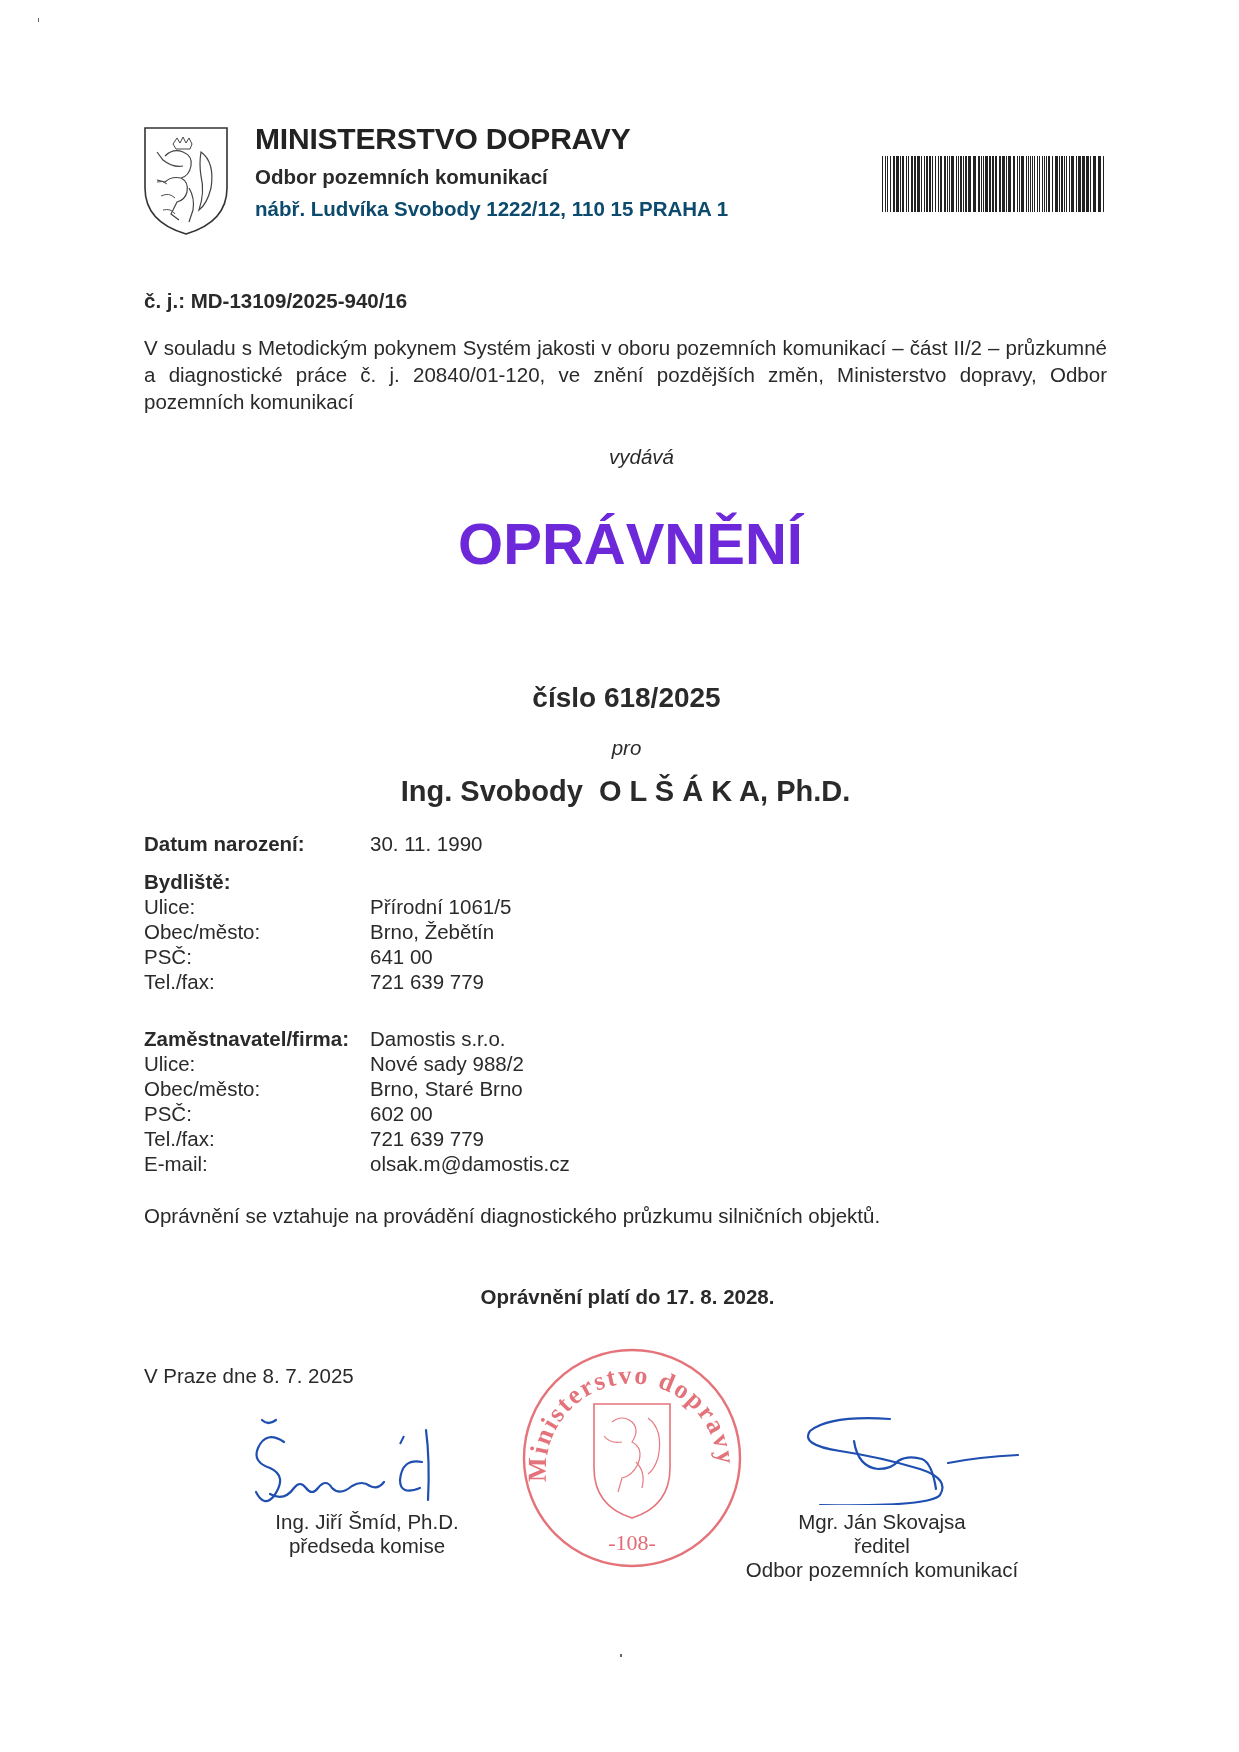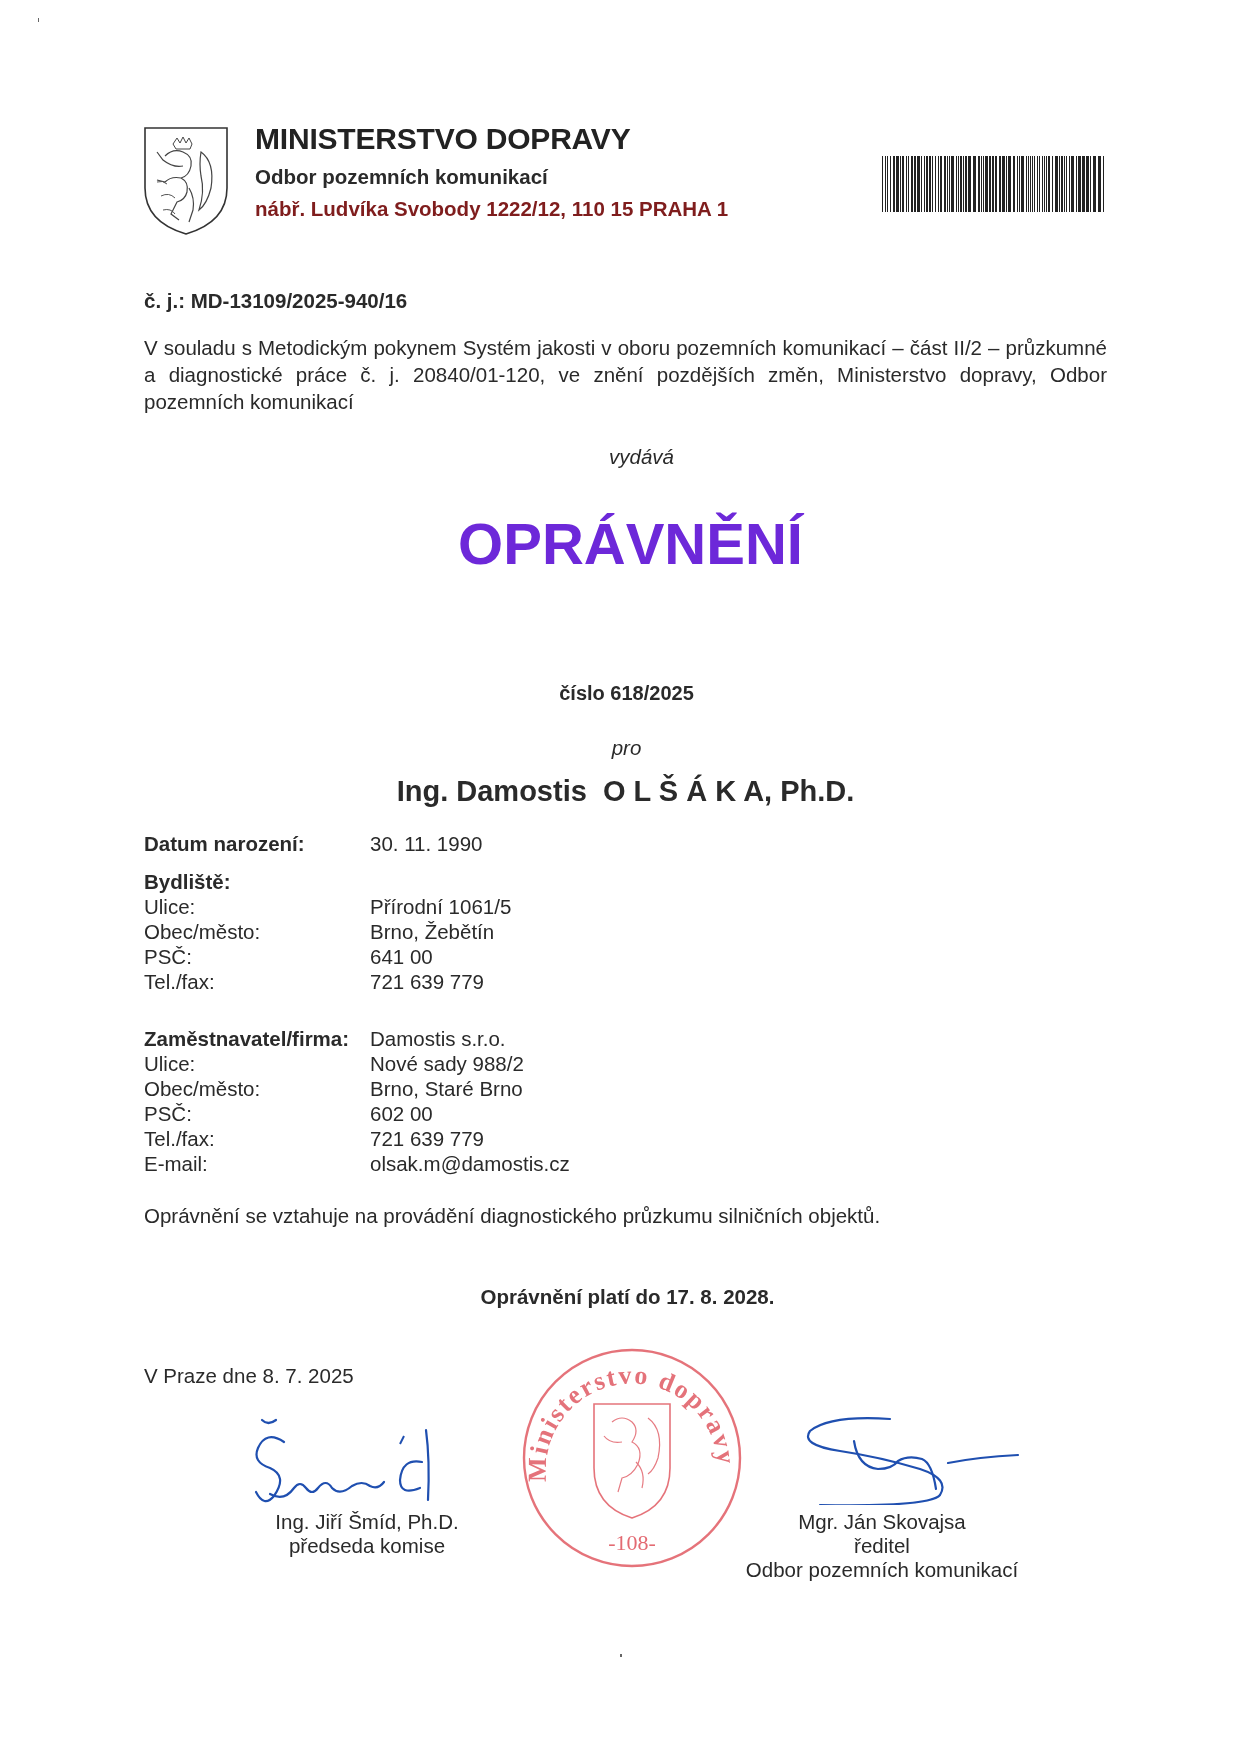--- a/index.html
+++ b/index.html
@@ -1,32 +1,32 @@
 <!DOCTYPE html>
 <html><head>
 <meta charset="utf-8">
 <style>
   html, body { margin:0; padding:0; background:#ffffff; }
   body { width:1239px; height:1752px; position:relative; overflow:hidden; color:#2a2a2a;
          font-family:"Liberation Sans", "DejaVu Sans", sans-serif; }
   .abs { position:absolute; white-space:nowrap; }
   .hdr-title { left:255px; top:122px; font-size:30px; font-weight:bold; letter-spacing:-0.2px; color:#222; }
   .hdr-sub { left:255px; top:165px; font-size:20.5px; font-weight:bold; color:#2a2a2a; }
-  .hdr-addr { left:255px; top:197px; font-size:20.5px; font-weight:bold; color:#7f1d1d; }
+  .hdr-addr { left:255px; top:197px; font-size:20.5px; font-weight:bold; color:#0c4a6e; }
   .coat { left:143px; top:126px; width:86px; height:110px; }
   .barcode { left:882px; top:156px; width:224px; height:56px; }
   .ref { left:144px; top:289px; font-size:20.5px; font-weight:bold; }
   .para { left:144px; top:334px; width:963px; font-size:20.5px; line-height:27px; white-space:normal; text-align:justify; text-align-last:left; }
   .center { left:0; width:1239px; text-align:center; }
   .vydava { top:445px; font-size:20.5px; font-style:italic; padding-left:12px; }
   .vydava span { position:relative; left:10px; }
   .title { top:510px; font-size:58px; font-weight:bold; color:#6d28d9; }
   .title span { position:relative; left:11px; }
   .subtitle { top:602px; font-size:21px; font-weight:bold; line-height:30px; white-space:normal; }
-  .cislo { top:682px; font-size:20px; font-weight:bold; }
+  .cislo { top:682px; font-size:28px; font-weight:bold; }
   .cislo span { position:relative; left:7px; }
   .pro { top:736px; font-size:20.5px; font-style:italic; }
   .pro span { position:relative; left:7px; }
   .person { top:775px; font-size:29px; font-weight:bold; }
   .person span { position:relative; left:6px; }
   .lbl { left:144px; font-size:20.5px; }
   .lbl.b { font-weight:bold; }
   .val { left:370px; font-size:20.5px; }
   .scope { left:144px; top:1204px; font-size:20.5px; }
   .valid { top:1285px; font-size:20.5px; font-weight:bold; }
@@ -137,21 +137,21 @@
 
 <div class="abs ref">č. j.: MD-13109/2025-940/16</div>
 <div class="abs para">V souladu s Metodickým pokynem Systém jakosti v oboru pozemních komunikací – část II/2 – průzkumné a diagnostické práce č. j. 20840/01-120, ve znění pozdějších změn, Ministerstvo dopravy, Odbor pozemních komunikací</div>
 
 <div class="abs center vydava"><span>vydává</span></div>
 <div class="abs center title"><span>OPRÁVNĚNÍ</span></div>
 <div class="abs center subtitle">
 </div>
 <div class="abs center cislo"><span>číslo 618/2025</span></div>
 <div class="abs center pro"><span>pro</span></div>
-<div class="abs center person"><span style="white-space:pre">Ing. Damostis  O L Š Á K A, Ph.D.</span></div>
+<div class="abs center person"><span style="white-space:pre">Ing. Svobody  O L Š Á K A, Ph.D.</span></div>
 
 <div class="abs lbl b" style="top:832px">Datum narození:</div>
 <div class="abs val" style="top:832px">30. 11. 1990</div>
 
 <div class="abs lbl b" style="top:870px">Bydliště:</div>
 
 <div class="abs lbl" style="top:895px">Ulice:</div>
 <div class="abs val" style="top:895px">Přírodní 1061/5</div>
 <div class="abs lbl" style="top:920px">Obec/město:</div>
 <div class="abs val" style="top:920px">Brno, Žebětín</div>

